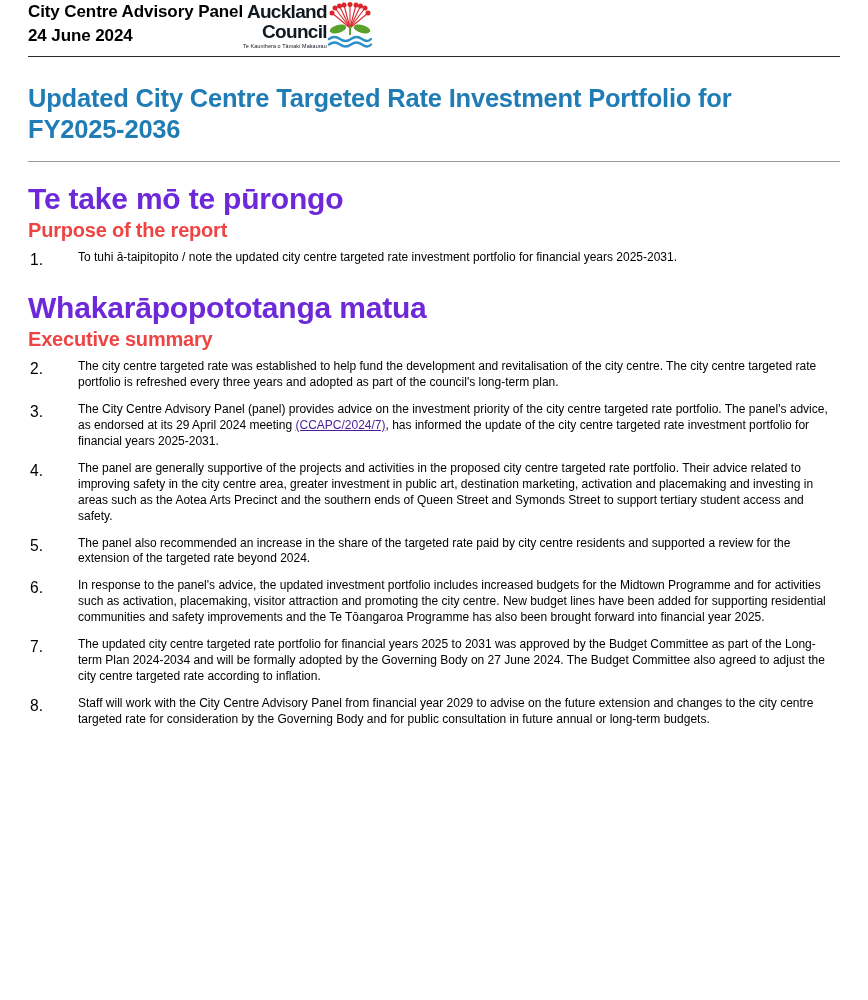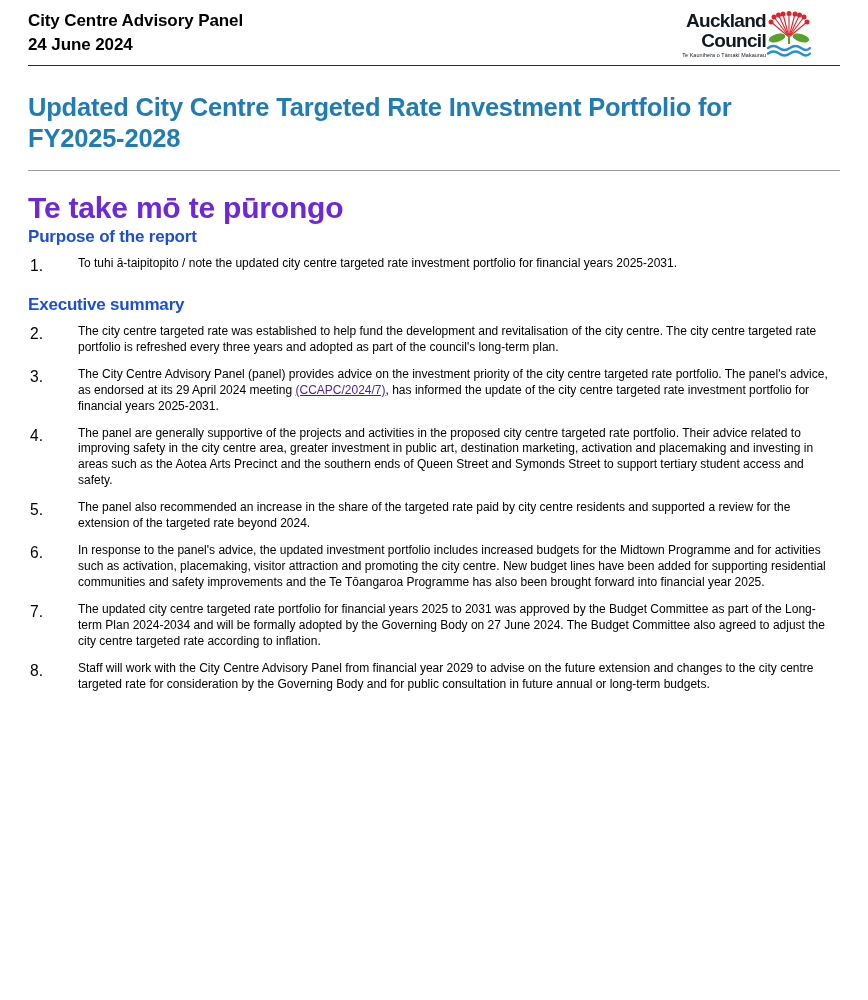--- a/index.html
+++ b/index.html
@@ -19,22 +19,20 @@
     width: 868px;
     height: 1000px;
     box-sizing: border-box;
     padding: 0 28px;
   }
 
   
   .doc-header {
     display: flex;
     align-items: flex-start;
-    justify-content: space-between;
-    padding-top: 9px;
   }
   .header-text {
     font-size: 17px;
     font-weight: bold;
     line-height: 1.42;
     letter-spacing: -0.1px;
   }
   .header-text div { white-space: nowrap; }
 
   
@@ -92,23 +90,23 @@
   
   .section { margin-top: 19px; }
   .heading-mi {
     font-size: 30px;
     font-weight: bold;
     color: #6d28d9;
     line-height: 1.2;
     letter-spacing: -0.2px;
   }
   .heading-en {
-    font-size: 17px;
-    font-weight: bold;
-    color: #1d4ed8;
+    font-size: 20px;
+    font-weight: bold;
+    color: #ef4444;
     line-height: 1.2;
     margin-top: 1px;
     letter-spacing: -0.2px;
   }
 
   
   .num-list { margin-top: 8px; }
   .num-item {
     display: flex;
     align-items: flex-start;
@@ -187,37 +185,38 @@
         <g stroke="#2b8fc9" stroke-width="2.3" fill="none" stroke-linecap="round">
           <path d="M2 37 q5.5 -4 11 0 q5.5 4 11 0 q5.5 -4 11 0 q5.5 4 9 0"></path>
           <path d="M2 42.5 q5.5 -4 11 0 q5.5 4 11 0 q5.5 -4 11 0 q5.5 4 9 0"></path>
         </g>
       </svg>
     </div>
   </div>
 
   <hr class="rule-dark">
 
-  <h1 class="doc-title">Updated City Centre Targeted Rate Investment Portfolio for FY2025-2028</h1>
+  <h1 class="doc-title">Updated City Centre Targeted Rate Investment Portfolio for FY2025-2036</h1>
 
   <hr class="rule-grey">
 
   <div class="section">
     <div class="heading-mi">Te take mō te pūrongo</div>
     <div class="heading-en">Purpose of the report</div>
 
     <div class="num-list">
       <div class="num-item">
         <div class="num-marker">1.</div>
         <div class="num-body">To tuhi ā-taipitopito / note the updated city centre targeted rate investment portfolio for financial years 2025-2031.</div>
       </div>
     </div>
   </div>
 
   <div class="section">
+    <div class="heading-mi">Whakarāpopototanga matua</div>
     <div class="heading-en">Executive summary</div>
 
     <div class="num-list">
 
       <div class="num-item">
         <div class="num-marker">2.</div>
         <div class="num-body">The city centre targeted rate was established to help fund the development and revitalisation of the city centre. The city centre targeted rate portfolio is refreshed every three years and adopted as part of the council's long-term plan.</div>
       </div>
 
       <div class="num-item">

